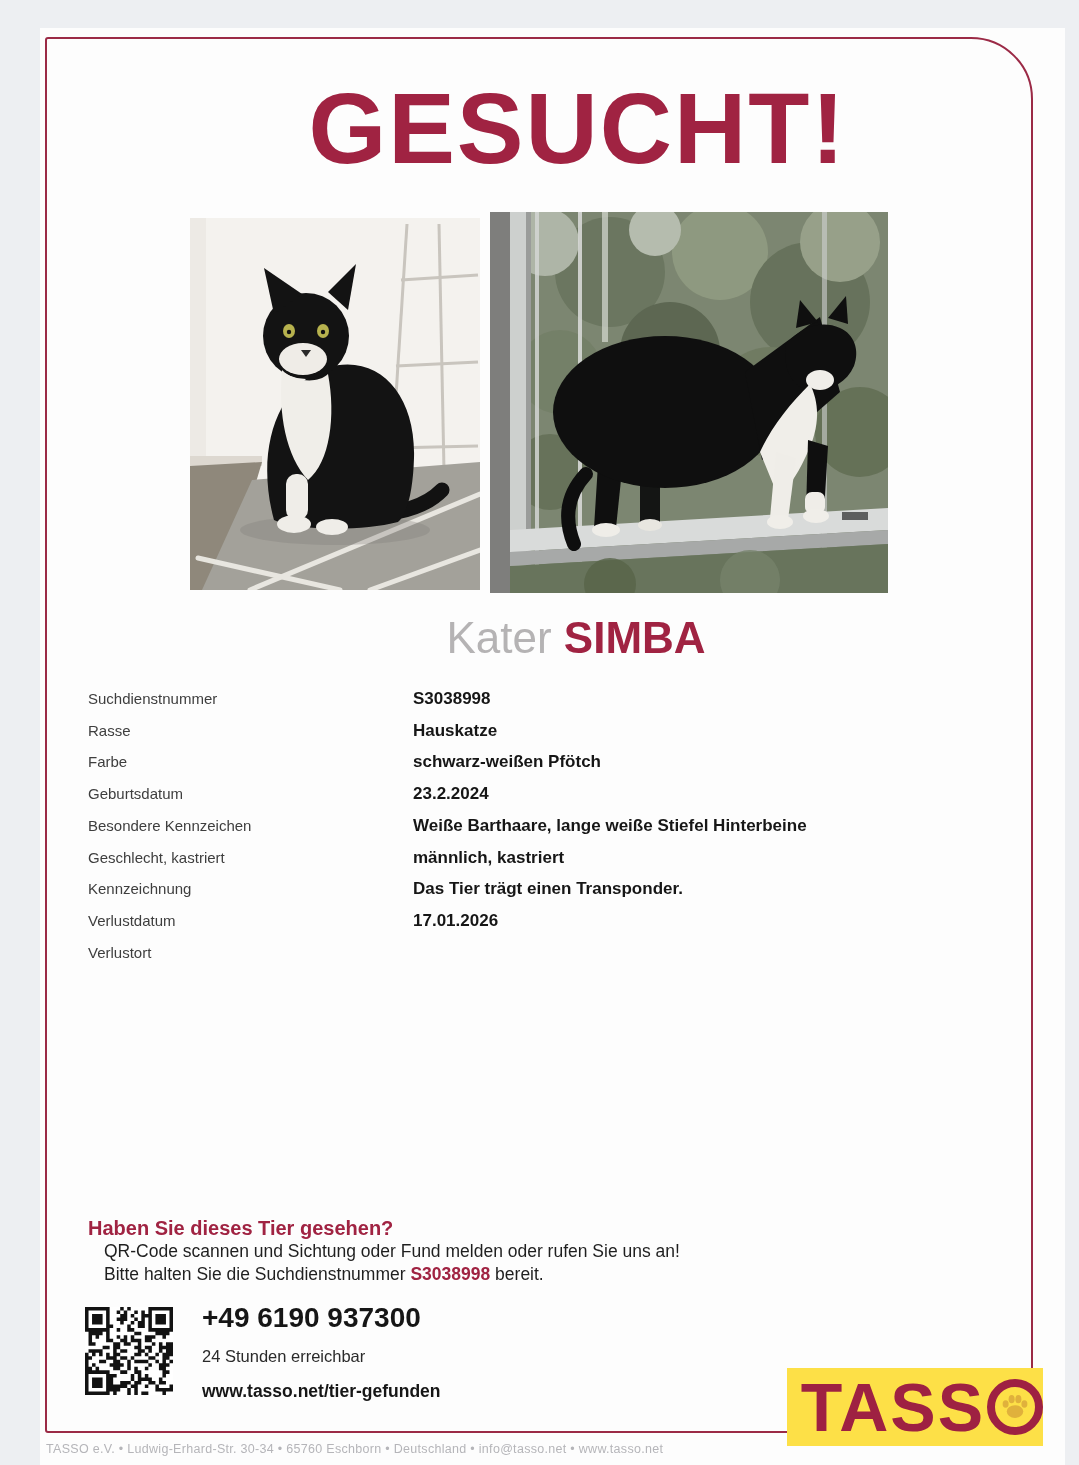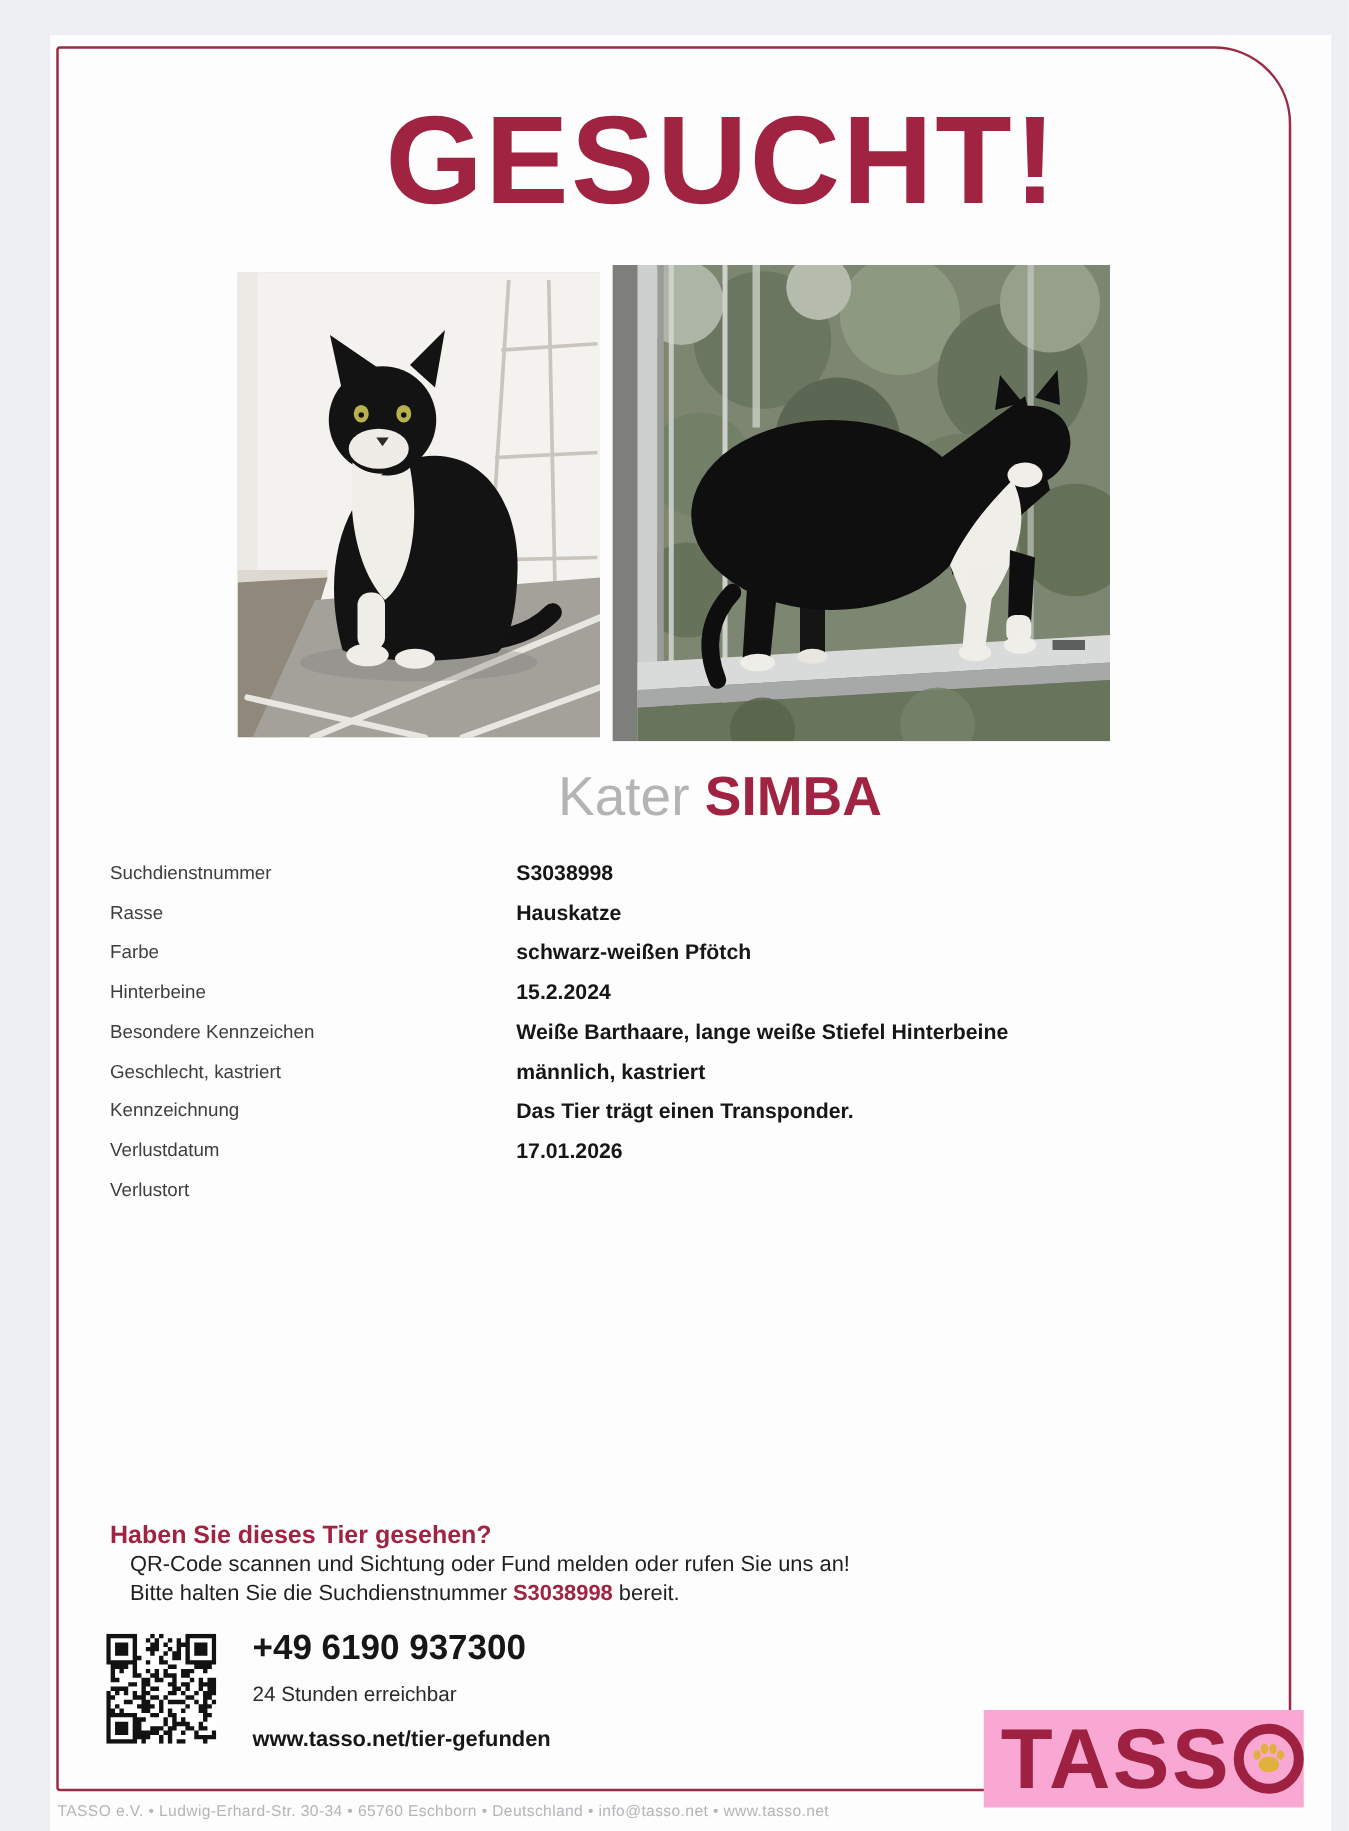--- a/index.html
+++ b/index.html
@@ -42,21 +42,21 @@
   .contact{position:absolute;left:48px;top:1188px;width:760px;}
   .contact .heading{font-size:20px;font-weight:700;color:#a02342;line-height:24px;}
   .contact .line{font-size:17.5px;color:#1f1f1f;line-height:23px;margin-left:16px;}
   .contact .num{color:#a02342;font-weight:700;}
   .qr{position:absolute;left:45px;top:1279px;width:88px;height:88px;background:#fff;}
   .phone{position:absolute;left:162px;top:1274px;font-size:28px;font-weight:700;color:#161616;}
   .availability{position:absolute;left:162px;top:1319px;font-size:16.5px;color:#2a2a2a;}
   .reporturl{position:absolute;left:162px;top:1353px;font-size:17.5px;font-weight:700;color:#161616;}
   .logo{
     position:absolute;right:22px;top:1340px;height:78px;padding-left:14px;
-    background:#f9a8d4;display:flex;align-items:center;z-index:3;
+    background:#fde047;display:flex;align-items:center;z-index:3;
   }
   .logo .word{font-size:68px;font-weight:600;color:#9e2142;letter-spacing:2px;line-height:1;}
   .logo .ring{
     width:40px;height:40px;border:8px solid #9e2142;border-radius:50%;
     margin-left:2px;display:flex;align-items:center;justify-content:center;
   }
   .footer{
     position:absolute;left:6px;top:1414px;width:1000px;
     font-size:12.5px;color:#b5b5b9;letter-spacing:.3px;
   }
@@ -181,22 +181,22 @@
     </div>
     <div class="drow">
       <span class="dlabel">Rasse</span>
       <span class="dvalue">Hauskatze</span>
     </div>
     <div class="drow">
       <span class="dlabel">Farbe</span>
       <span class="dvalue">schwarz-weißen Pfötch</span>
     </div>
     <div class="drow">
-      <span class="dlabel">Hinterbeine</span>
-      <span class="dvalue">15.2.2024</span>
+      <span class="dlabel">Geburtsdatum</span>
+      <span class="dvalue">23.2.2024</span>
     </div>
     <div class="drow">
       <span class="dlabel">Besondere Kennzeichen</span>
       <span class="dvalue">Weiße Barthaare, lange weiße Stiefel Hinterbeine</span>
     </div>
     <div class="drow">
       <span class="dlabel">Geschlecht, kastriert</span>
       <span class="dvalue">männlich, kastriert</span>
     </div>
     <div class="drow">

